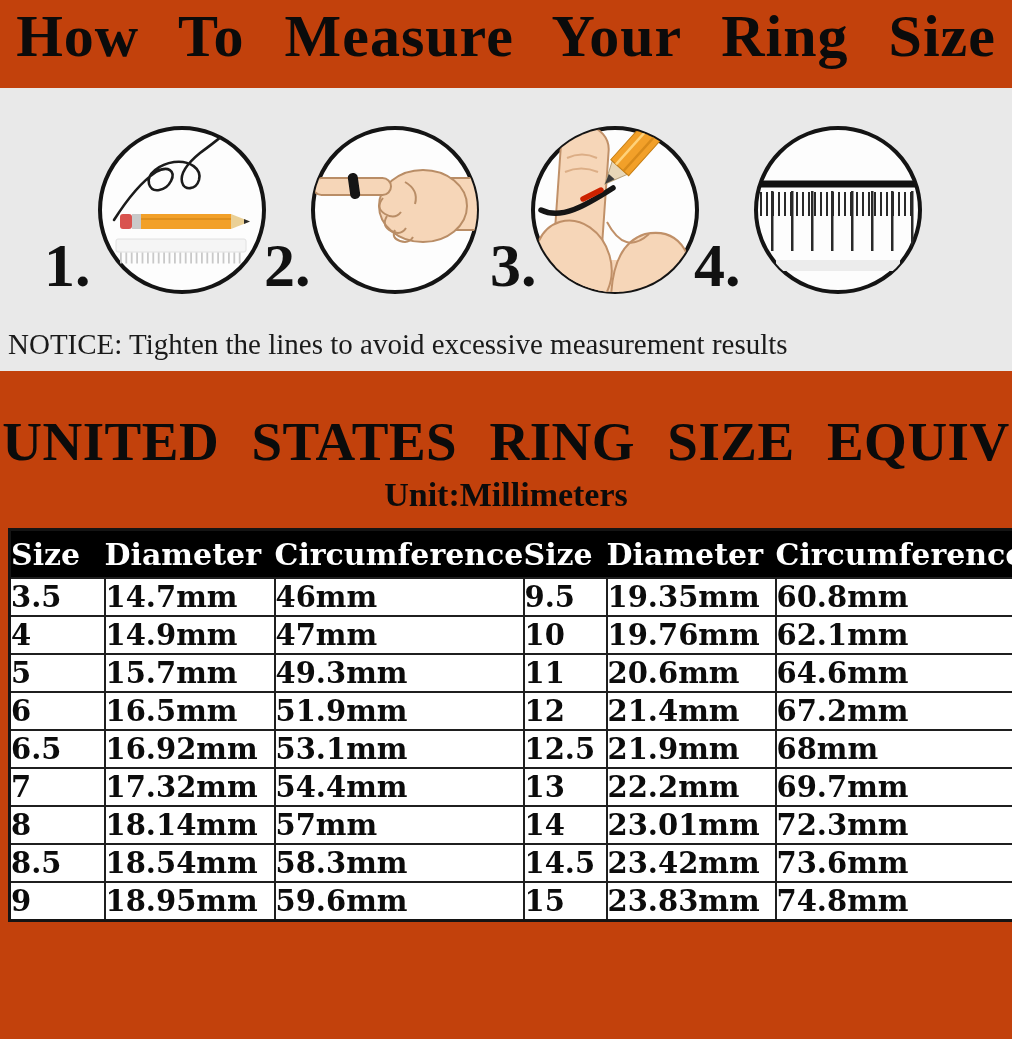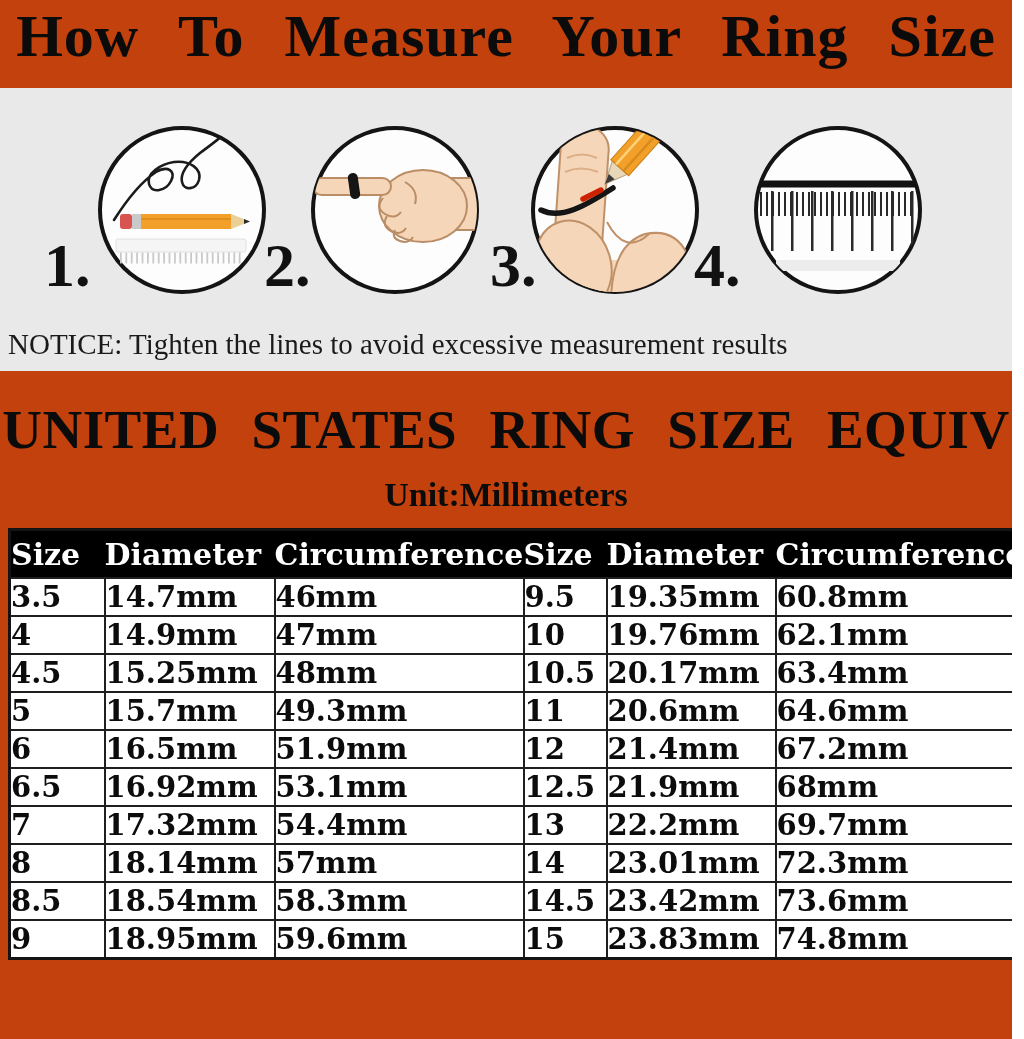--- a/index.html
+++ b/index.html
@@ -7,21 +7,21 @@
         font-family:"Liberation Serif",serif;color:#0d0d0d;}
   .title{position:absolute;top:2px;left:0;right:0;margin:0;text-align:center;
          font-size:60px;font-weight:bold;letter-spacing:1px;word-spacing:24px;color:#0b0b0b;}
   .band{position:absolute;left:0;top:88px;width:1024px;height:283px;background:#e9e9e9;}
   .step-svg{position:absolute;top:34px;}
   .s1{left:94px;} .s2{left:307px;} .s3{left:527px;} .s4{left:750px;}
   .num{position:absolute;top:146px;font-size:62px;font-weight:bold;color:#111;line-height:1;}
   .n1{left:44px;} .n2{left:264px;} .n3{left:490px;} .n4{left:694px;}
   .notice{position:absolute;top:232px;left:0;width:100%;margin:8px;text-align:left;
           font-size:29px;font-weight:normal;color:#1a1a1a;}
-  .heading{position:absolute;top:398px;left:0;right:0;margin:0;text-align:center;
+  .heading{position:absolute;top:410px;left:0;right:0;margin:0;text-align:center;
            font-size:55px;font-weight:bold;word-spacing:18px;letter-spacing:0.5px;color:#0b0b0b;}
   .subheading{position:absolute;top:460px;left:0;right:0;margin:16px;text-align:center;
               font-size:34px;font-weight:bold;color:#0b0b0b;}
   table.sizes{position:absolute;left:8px;top:528px;width:1008px;border-collapse:collapse;
               table-layout:fixed;border:3px solid #141414;
               font-family:"DejaVu Serif",serif;font-weight:bold;text-align:left;}
   table.sizes thead th{background:#000;color:#fff;height:46px;font-size:30px;
                        font-weight:bold;border:none;padding:0;overflow:hidden;white-space:nowrap;}
   table.sizes tbody td{height:36px;font-size:29px;color:#0c0c0c;border:2px solid #1f1f1f;
                        padding:0;background:#fff;overflow:hidden;white-space:nowrap;}
@@ -159,28 +159,20 @@
         </tr>
         <tr>
           <td>4</td>
           <td>14.9mm</td>
           <td>47mm</td>
           <td>10</td>
           <td>19.76mm</td>
           <td>62.1mm</td>
         </tr>
         <tr>
-          <td>4.5</td>
-          <td>15.25mm</td>
-          <td>48mm</td>
-          <td>10.5</td>
-          <td>20.17mm</td>
-          <td>63.4mm</td>
-        </tr>
-        <tr>
           <td>5</td>
           <td>15.7mm</td>
           <td>49.3mm</td>
           <td>11</td>
           <td>20.6mm</td>
           <td>64.6mm</td>
         </tr>
         <tr>
           <td>6</td>
           <td>16.5mm</td>

